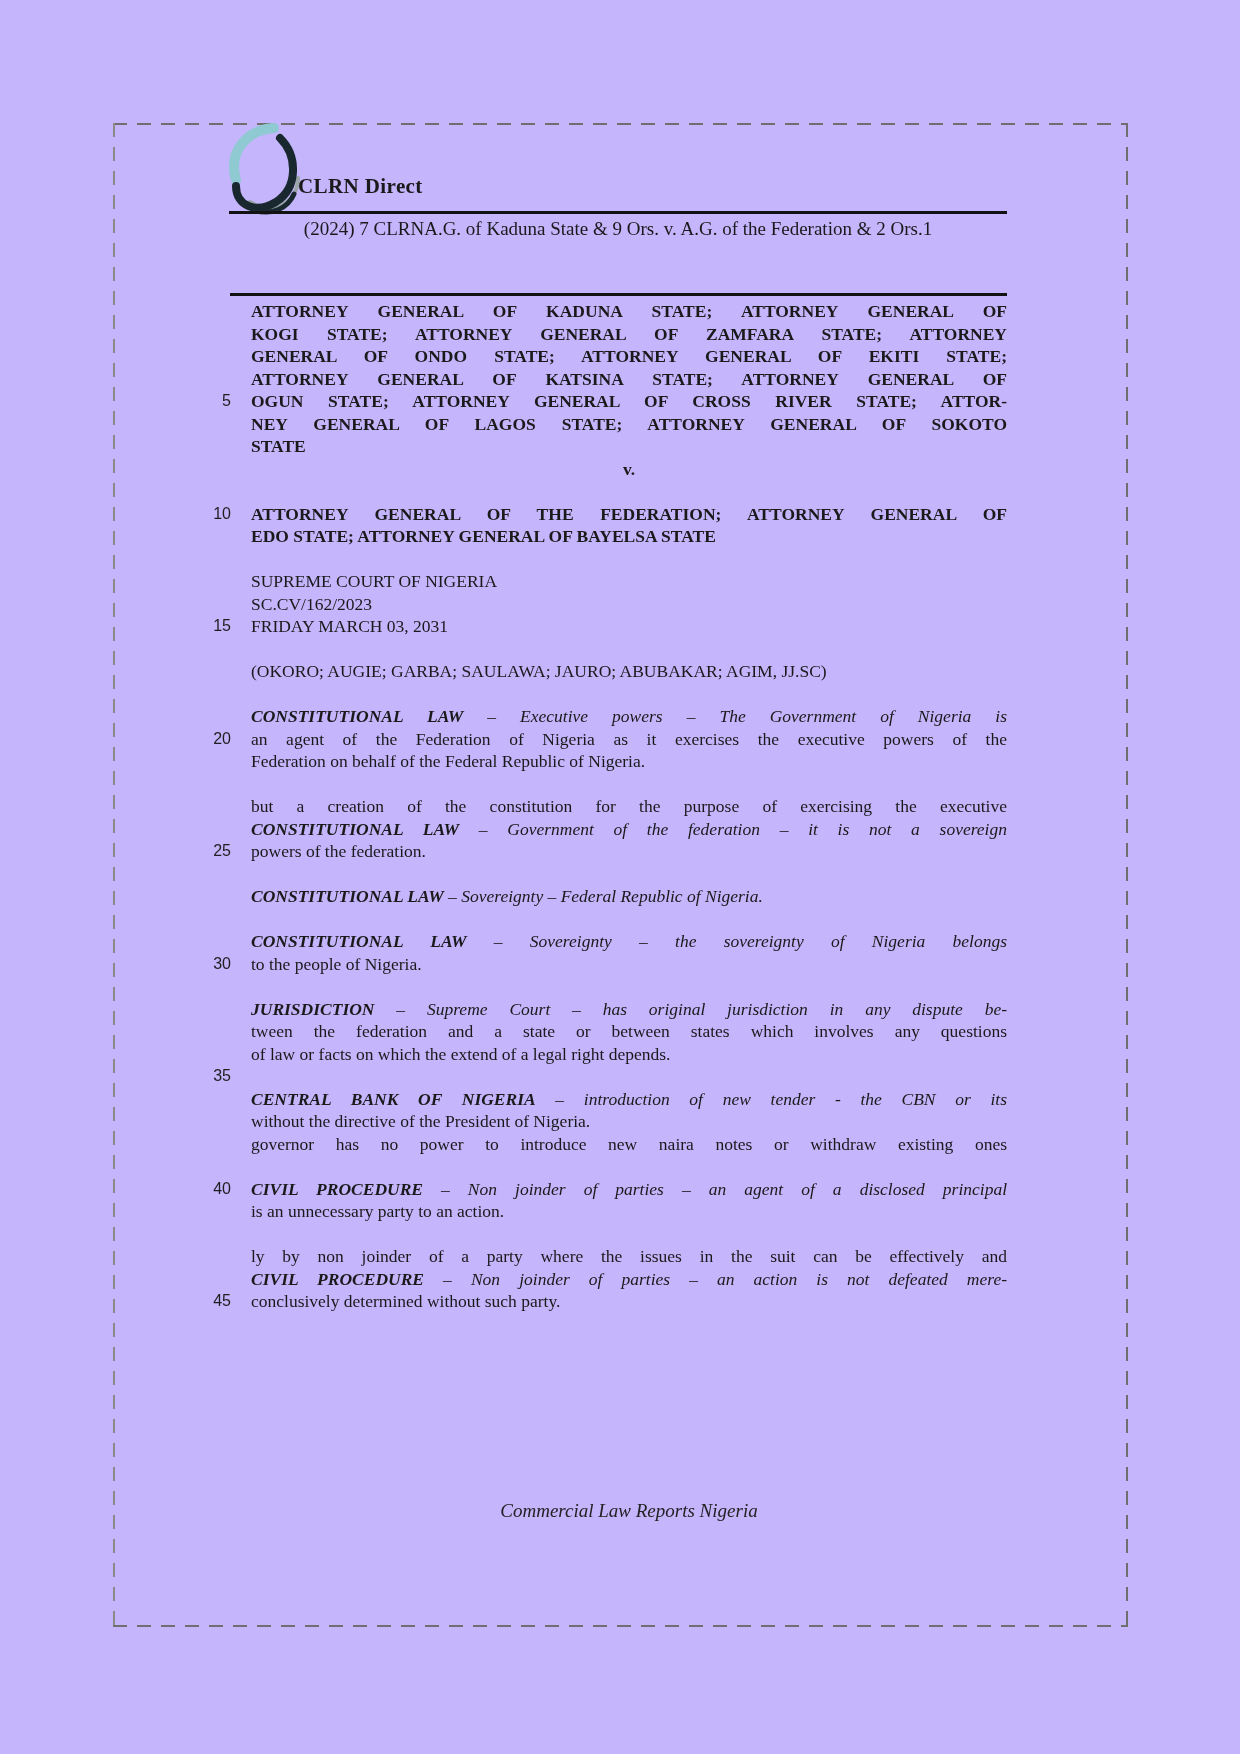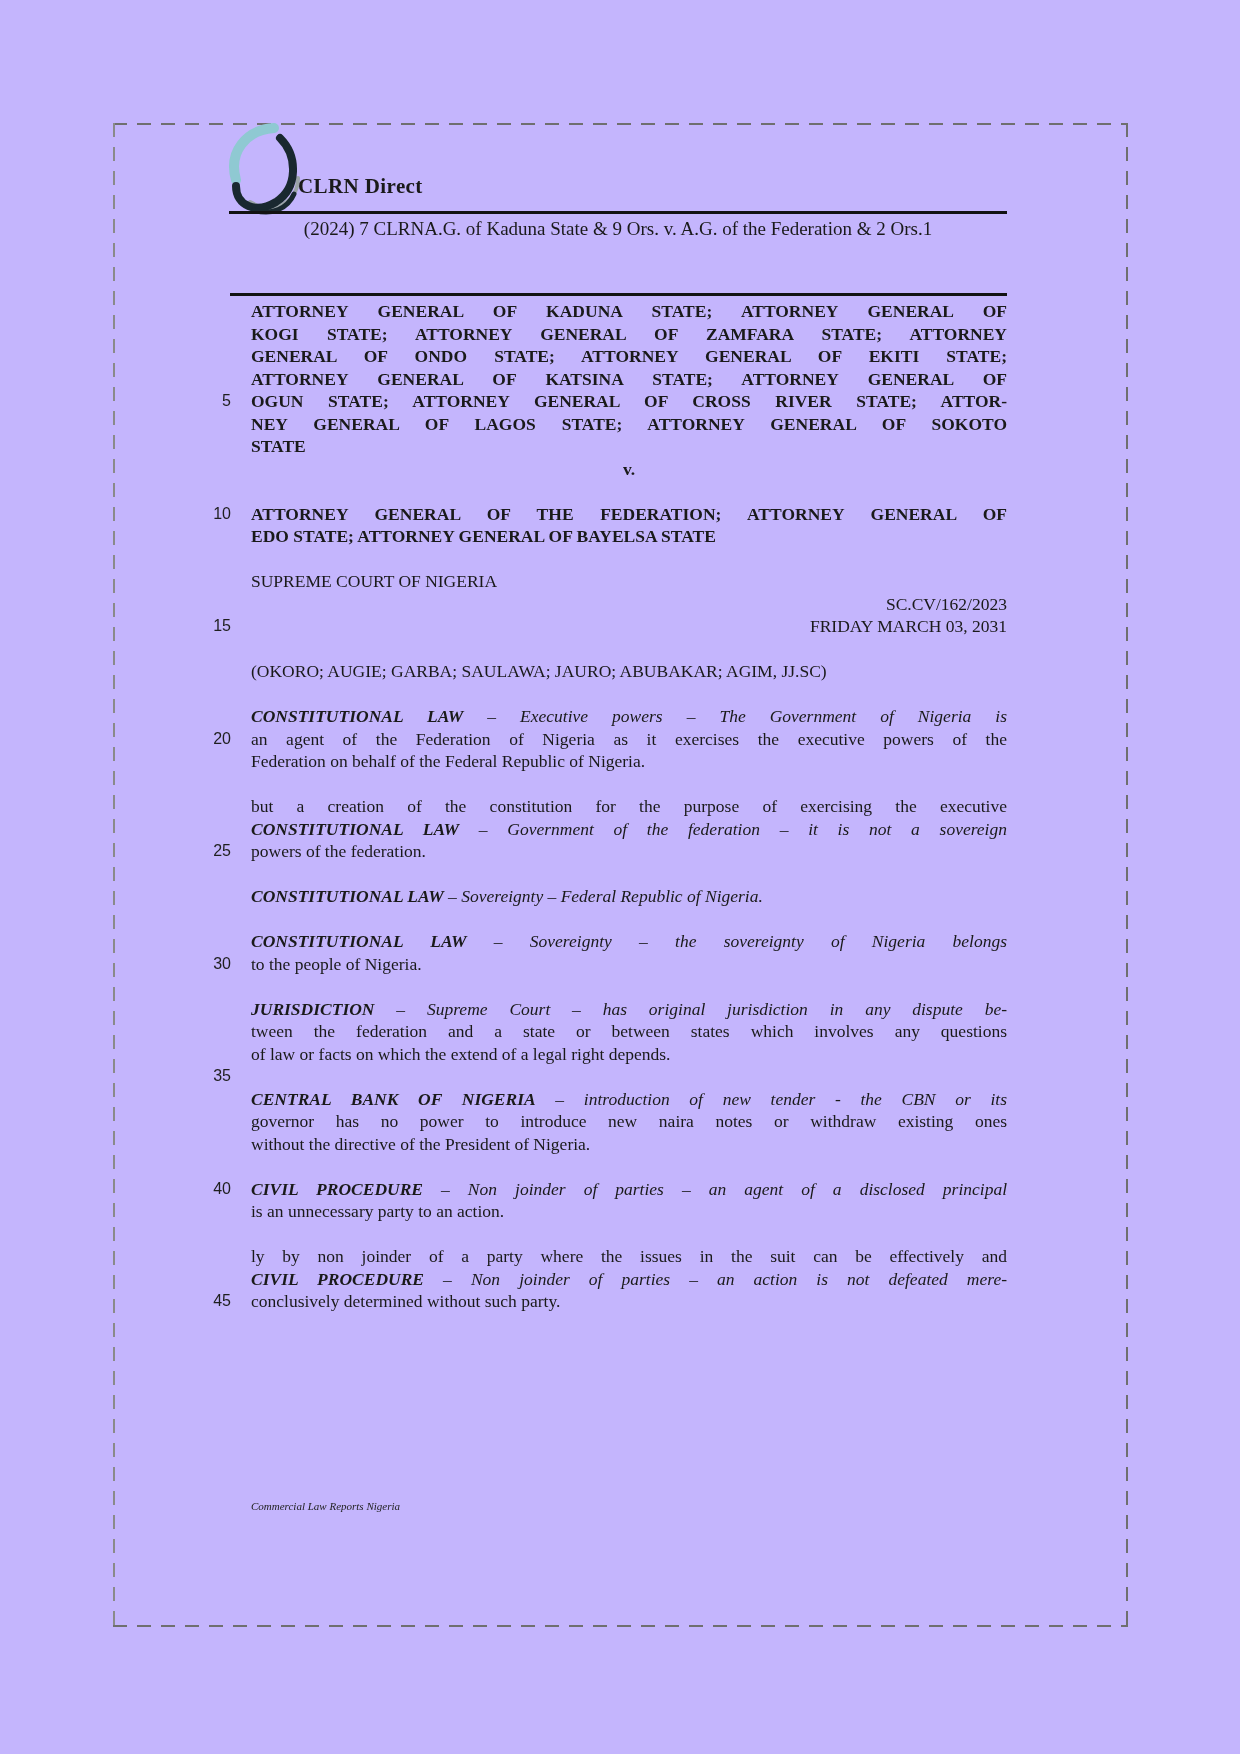--- a/index.html
+++ b/index.html
@@ -42,28 +42,28 @@
   .row { display: flex; height: 22.5px; line-height: 22.5px; }
   .lnum {
     display: block; width: 26px; margin-right: 20px;
     text-align: right; font-family: "Liberation Sans", sans-serif;
     font-size: 16px; color: #1f1f1f;
   }
   .ltxt { display: block; width: 756px; font-size: 17.5px; white-space: nowrap; }
   .ltxt.just { white-space: normal; text-align: justify; text-align-last: justify; }
   .bold   { font-weight: bold; }
   .center { text-align: center; font-weight: bold; }
-  .right  { text-align: right; }
+  .right  { }
   .it     { }
   .cw     { font-style: italic; }
   .cwhead { font-weight: bold; }
 
   .footer {
     position: absolute; left: 251px; top: 1500px; width: 756px;
-    font-style: italic; font-size: 11px; color: #222;
+    text-align: center; font-style: italic; font-size: 19px; color: #222;
   }
 </style>
 </head>
 <body>
 
 <div class="page">
 
   <div class="frame">
     <div class="edge edge-top"></div>
     <div class="edge edge-bottom"></div>
@@ -230,25 +230,25 @@
       <div class="row">
         <span class="lnum">35</span>
         <span class="ltxt blank"></span>
       </div>
       <div class="row">
         <span class="lnum"></span>
         <span class="ltxt cw just"><span class="cwhead">CENTRAL BANK OF NIGERIA</span> – introduction of new tender - the CBN or its</span>
       </div>
       <div class="row">
         <span class="lnum"></span>
+        <span class="ltxt it">without the directive of the President of Nigeria.</span>
+      </div>
+      <div class="row">
+        <span class="lnum"></span>
         <span class="ltxt it just">governor has no power to introduce new naira notes or withdraw existing ones</span>
-      </div>
-      <div class="row">
-        <span class="lnum"></span>
-        <span class="ltxt it">without the directive of the President of Nigeria.</span>
       </div>
       <div class="row">
         <span class="lnum"></span>
         <span class="ltxt blank"></span>
       </div>
       <div class="row">
         <span class="lnum">40</span>
         <span class="ltxt cw just"><span class="cwhead">CIVIL PROCEDURE</span> – Non joinder of parties – an agent of a disclosed principal</span>
       </div>
       <div class="row">

